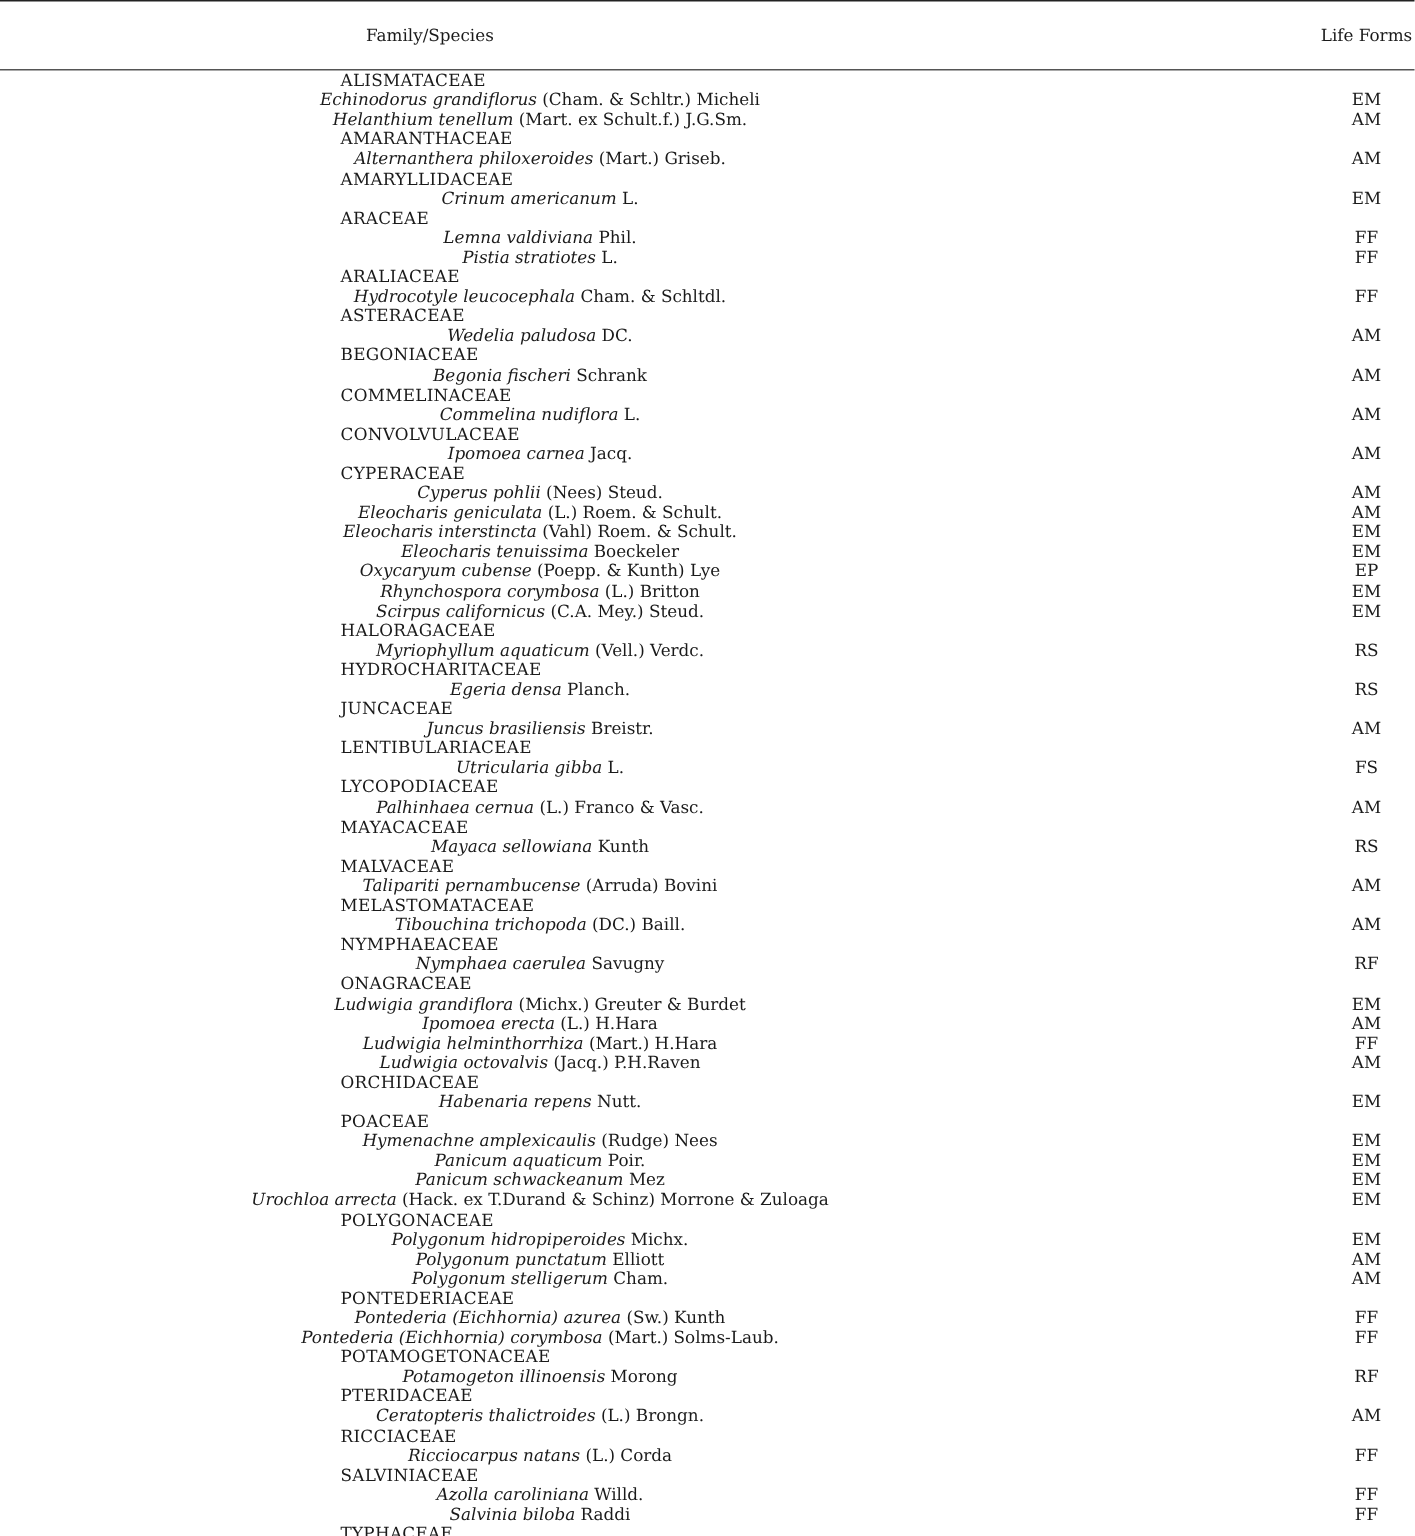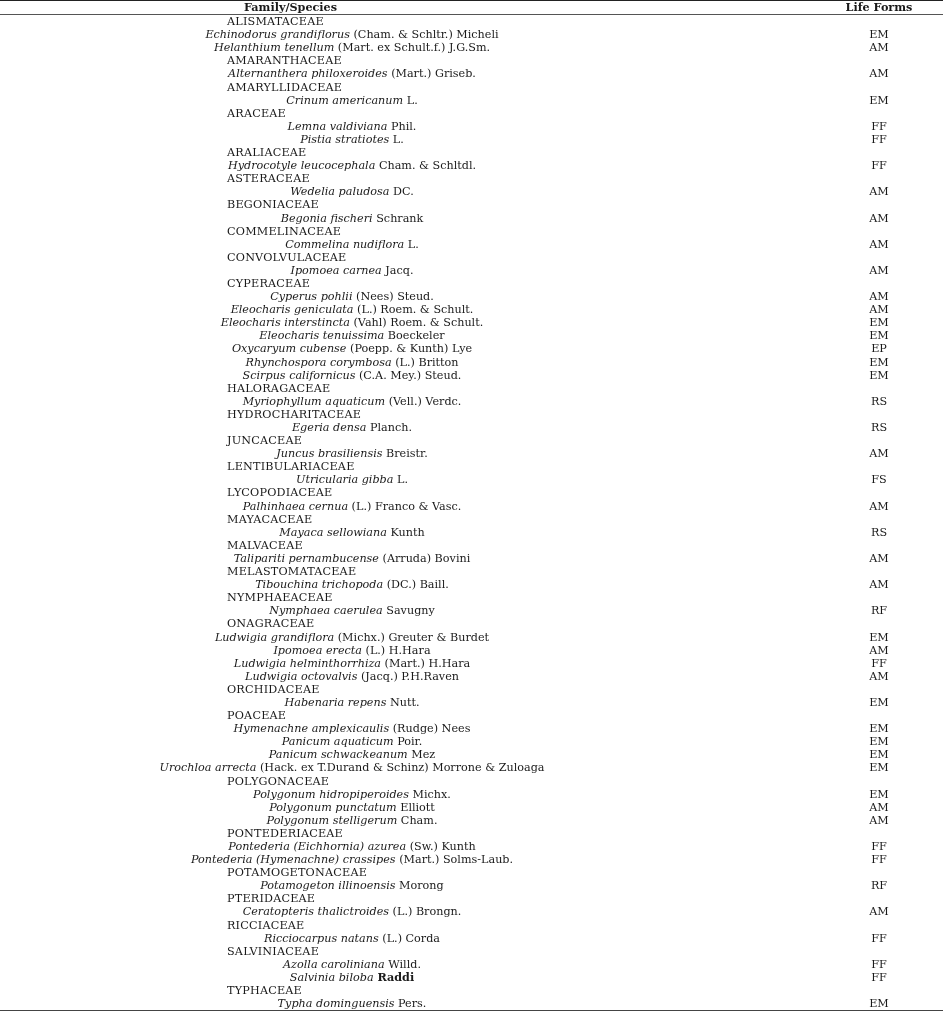--- a/index.html
+++ b/index.html
@@ -1,20 +1,20 @@
 <!DOCTYPE html>
 <html><head>
 <meta charset="utf-8">
 <style>
   html, body { margin: 0; padding: 0; background: #ffffff; }
   body { width: 943px; height: 1024px; overflow: hidden; font-family: "DejaVu Serif", "Liberation Serif", serif; color: #1a1a1a; }
   table { border-collapse: collapse; width: 943px; table-layout: fixed; font-size: 11.2px; line-height: 13.1px; }
   thead tr { border-top: 1.5px solid #222; border-bottom: 1px solid #555; }
   tbody tr:last-child { border-bottom: 1.5px solid #444; }
-  th { font-weight: bold; height: 13px; padding: 0; }
+  th { font-weight: normal; height: 13px; padding: 16px; }
   td { padding: 0; height: 13.1px; white-space: nowrap; }
   .c1 { width: 520px; text-align: center; }
   .c2 { width: 230px; text-align: center; }
   th.c1 { text-align: left; padding-left: 244px; }
   td.fam { text-align: left; padding-left: 227px; letter-spacing: 0.2px; }
   td.sp { text-align: center; padding-right: 60px; }
   .it { font-style: italic; }
   td.lf { text-align: center; }
   tbody td:first-child, thead th:first-child { }
 </style>
@@ -280,21 +280,21 @@
       </tr>
       <tr>
         <td class="c1 fam">PONTEDERIACEAE</td>
         <td class="c2"></td>
       </tr>
       <tr>
         <td class="c1 sp"><span class="it">Pontederia (Eichhornia) azurea</span><span style="white-space: pre;"> (Sw.) Kunth</span></td>
         <td class="c2 lf">FF</td>
       </tr>
       <tr>
-        <td class="c1 sp"><span class="it">Pontederia (Hymenachne) crassipes</span><span style="white-space: pre;"> (Mart.) Solms-Laub.</span></td>
+        <td class="c1 sp"><span class="it">Pontederia (Eichhornia) corymbosa</span><span style="white-space: pre;"> (Mart.) Solms-Laub.</span></td>
         <td class="c2 lf">FF</td>
       </tr>
       <tr>
         <td class="c1 fam">POTAMOGETONACEAE</td>
         <td class="c2"></td>
       </tr>
       <tr>
         <td class="c1 sp"><span class="it">Potamogeton illinoensis</span><span style="white-space: pre;"> Morong</span></td>
         <td class="c2 lf">RF</td>
       </tr>
@@ -316,21 +316,21 @@
       </tr>
       <tr>
         <td class="c1 fam">SALVINIACEAE</td>
         <td class="c2"></td>
       </tr>
       <tr>
         <td class="c1 sp"><span class="it">Azolla caroliniana</span><span style="white-space: pre;"> Willd.</span></td>
         <td class="c2 lf">FF</td>
       </tr>
       <tr>
-        <td class="c1 sp"><span class="it">Salvinia biloba</span><span style="white-space: pre; font-weight: bold;"> Raddi</span></td>
+        <td class="c1 sp"><span class="it">Salvinia biloba</span><span style="white-space: pre;"> Raddi</span></td>
         <td class="c2 lf">FF</td>
       </tr>
       <tr>
         <td class="c1 fam">TYPHACEAE</td>
         <td class="c2"></td>
       </tr>
       <tr>
         <td class="c1 sp"><span class="it">Typha dominguensis</span><span style="white-space: pre; text-align: right;"> Pers.</span></td>
         <td class="c2 lf">EM</td>
       </tr>

